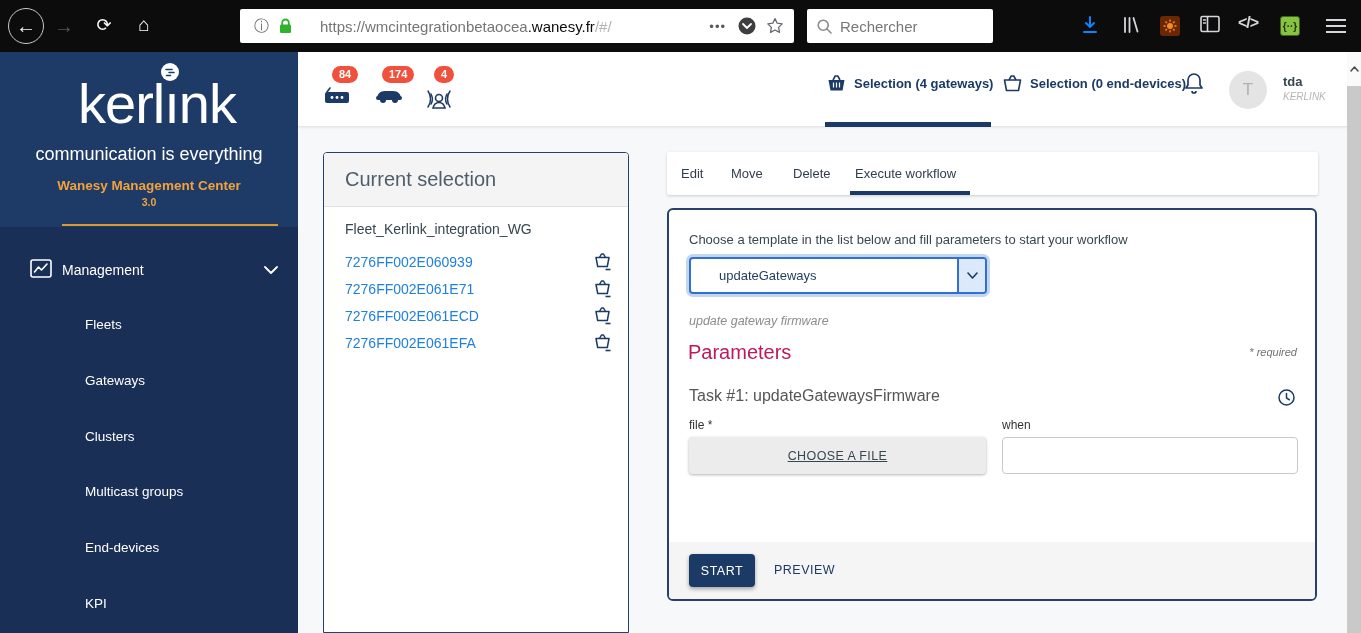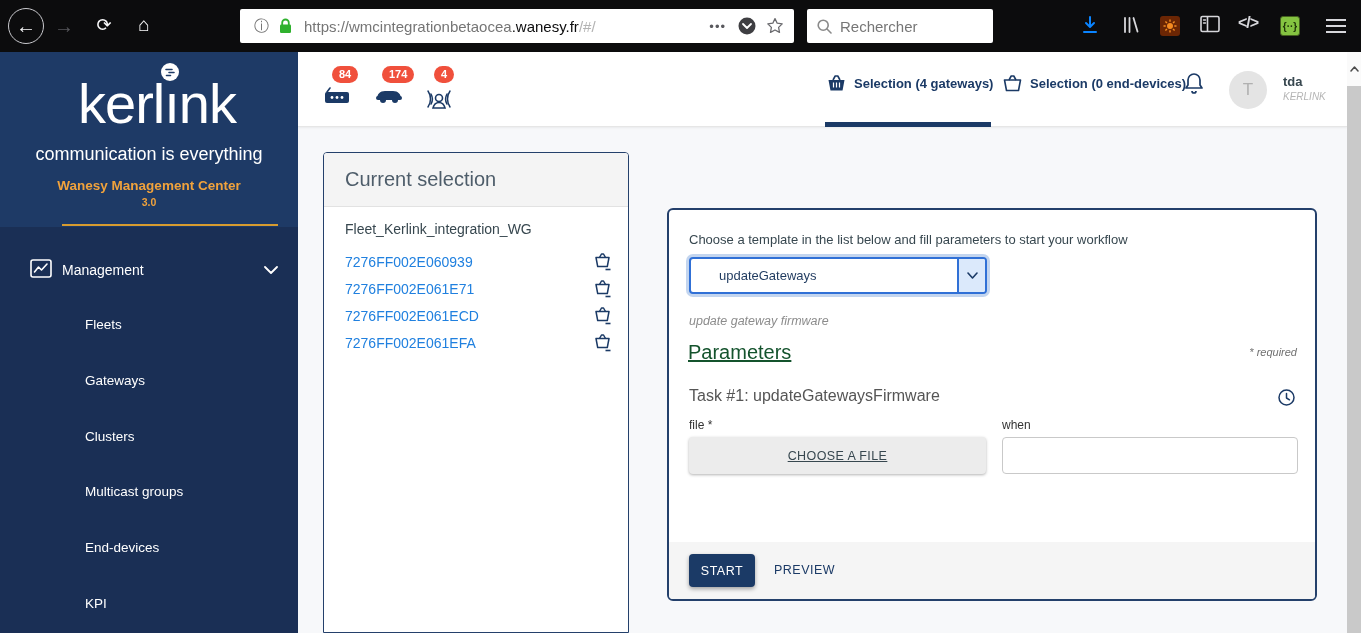--- a/index.html
+++ b/index.html
@@ -10,21 +10,21 @@
   
   .chrome { position:absolute; left:0; top:0; width:1361px; height:52px; background:#0c0c0d; }
   .nav-btn { position:absolute; display:flex; align-items:center; justify-content:center; color:#f9f9fa; cursor:pointer; }
   .back-btn { left:8px; top:8px; width:36px; height:36px; border:1px solid #c9c9cd; border-radius:50%; font-size:20px; }
   .fwd-btn { left:52px; top:14px; width:24px; height:24px; font-size:20px; color:#57575b; }
   .reload-btn { left:92px; top:13px; width:24px; height:24px; font-size:18px; }
   .home-btn { left:132px; top:13px; width:24px; height:24px; font-size:19px; }
   .urlbar { position:absolute; left:240px; top:9px; width:554px; height:34px; background:#fff; border-radius:2px; display:flex; align-items:center; padding:0 10px; }
   .urlbar .info { font-size:15px; color:#737373; margin-left:4px; }
   .urlbar .lock { margin-left:10px; display:flex; }
-  .url-text { margin-left:12px; font-size:15px; white-space:nowrap; }
+  .url-text { margin-left:28px; font-size:15px; white-space:nowrap; }
   .url-host { color:#757575; }
   .url-domain { color:#0c0c0d; }
   .url-path { color:#b3b3b3; }
   .url-spacer { flex:1; }
   .page-actions { font-size:13px; color:#59595e; letter-spacing:1px; cursor:pointer; }
   .pocket { margin-left:12px; display:flex; cursor:pointer; }
   .star { margin-left:10px; display:flex; cursor:pointer; }
   .searchbar { position:absolute; left:807px; top:9px; width:186px; height:34px; background:#fff; border-radius:2px; display:flex; align-items:center; padding:0 10px; }
   .searchbar input { border:none; outline:none; width:130px; font-size:15px; color:#3d3d3d; margin-left:8px; font-family:"Liberation Sans", sans-serif; }
   .searchbar input::placeholder { color:#767676; }
@@ -85,21 +85,21 @@
   .tab-underline { position:absolute; left:183px; bottom:0; width:120px; height:4px; background:#1b3a66; }
 
   
   .wf-panel { position:absolute; left:667px; top:208px; width:650px; height:393px; background:#fff; border:2px solid #24406b; border-radius:6px; }
   .wf-instr { position:absolute; left:20px; top:22px; font-size:13px; color:#37474f; }
   .wf-select { position:absolute; left:20px; top:47px; width:298px; height:37px; border:2px solid #3070d6; border-radius:4px; background:#fff;
                box-shadow:0 0 0 3px rgba(122,162,219,0.45); display:flex; cursor:pointer; }
   .wf-select-text { flex:1; font-size:13px; color:#1f3a5f; line-height:33px; padding-left:28px; }
   .wf-select-arrow { width:28px; background:#dbe9fb; border-left:2px solid #3070d6; display:flex; align-items:center; justify-content:center; border-radius:0 2px 2px 0; }
   .wf-desc { position:absolute; left:20px; top:104px; font-size:12.5px; font-style:italic; color:#8c8c8c; }
-  .wf-params { position:absolute; left:19px; top:131px; font-size:20px; color:#14532d;text-decoration:underline; }
+  .wf-params { position:absolute; left:19px; top:131px; font-size:20px; color:#be185d; }
   .wf-required { position:absolute; right:18px; top:136px; font-size:11px; font-style:italic; color:#707070; }
   .wf-task { position:absolute; left:20px; top:177px; font-size:16px; color:#555; }
   .wf-clock { position:absolute; right:20px; top:179px; display:flex; }
   .wf-file-label { position:absolute; left:20px; top:208px; font-size:12px; color:#333; }
   .wf-when-label { position:absolute; left:333px; top:208px; font-size:12px; color:#333; }
   .wf-choose { position:absolute; left:20px; top:227px; width:297px; height:37px; background:#ececec; border:none; border-radius:4px;
                box-shadow:0 1px 3px rgba(0,0,0,0.3); font-size:12.5px; color:#37474f; letter-spacing:0.4px; cursor:pointer; font-family:"Liberation Sans", sans-serif;text-decoration:underline; }
   .wf-when-input { position:absolute; left:333px; top:227px; width:296px; height:37px; border:1px solid #c9c9c9; border-radius:4px; padding:0 10px;
                    font-size:13px; color:#333; outline:none; font-family:"Liberation Sans", sans-serif; }
   .wf-footer { position:absolute; left:0; bottom:0; width:646px; height:57px; background:#f5f5f5; border-radius:0 0 4px 4px; }
@@ -335,20 +335,27 @@
             <svg width="18" height="19" viewBox="0 0 18 19">
               <path d="M5.5 5.5l2-3.5h2l2 3.5" fill="none" stroke="#1b3a66" stroke-width="1.5" stroke-linejoin="round"></path>
               <path d="M2 5.5h13l-1.7 9h-9.6z" fill="none" stroke="#1b3a66" stroke-width="1.5" stroke-linejoin="round"></path>
               <path d="M11.5 17.5h5" stroke="#1b3a66" stroke-width="1.6"></path>
             </svg>
           </span>
       </div>
     </div>
   </div>
 
+  <div class="tabbar">
+    <span class="tab tab-edit">Edit</span>
+    <span class="tab tab-move">Move</span>
+    <span class="tab tab-delete">Delete</span>
+    <span class="tab tab-exec">Execute workflow</span>
+    <div class="tab-underline"></div>
+  </div>
 
   <div class="wf-panel">
     <div class="wf-instr">Choose a template in the list below and fill parameters to start your workflow</div>
 
     <div class="wf-select">
       <span class="wf-select-text">updateGateways</span>
       <span class="wf-select-arrow">
         <svg width="11" height="7" viewBox="0 0 11 7">
             <path d="M1 1l4.5 5L10 1" fill="none" stroke="#1b3a66" stroke-width="1.6" stroke-linecap="round" stroke-linejoin="round"></path>
           </svg>

